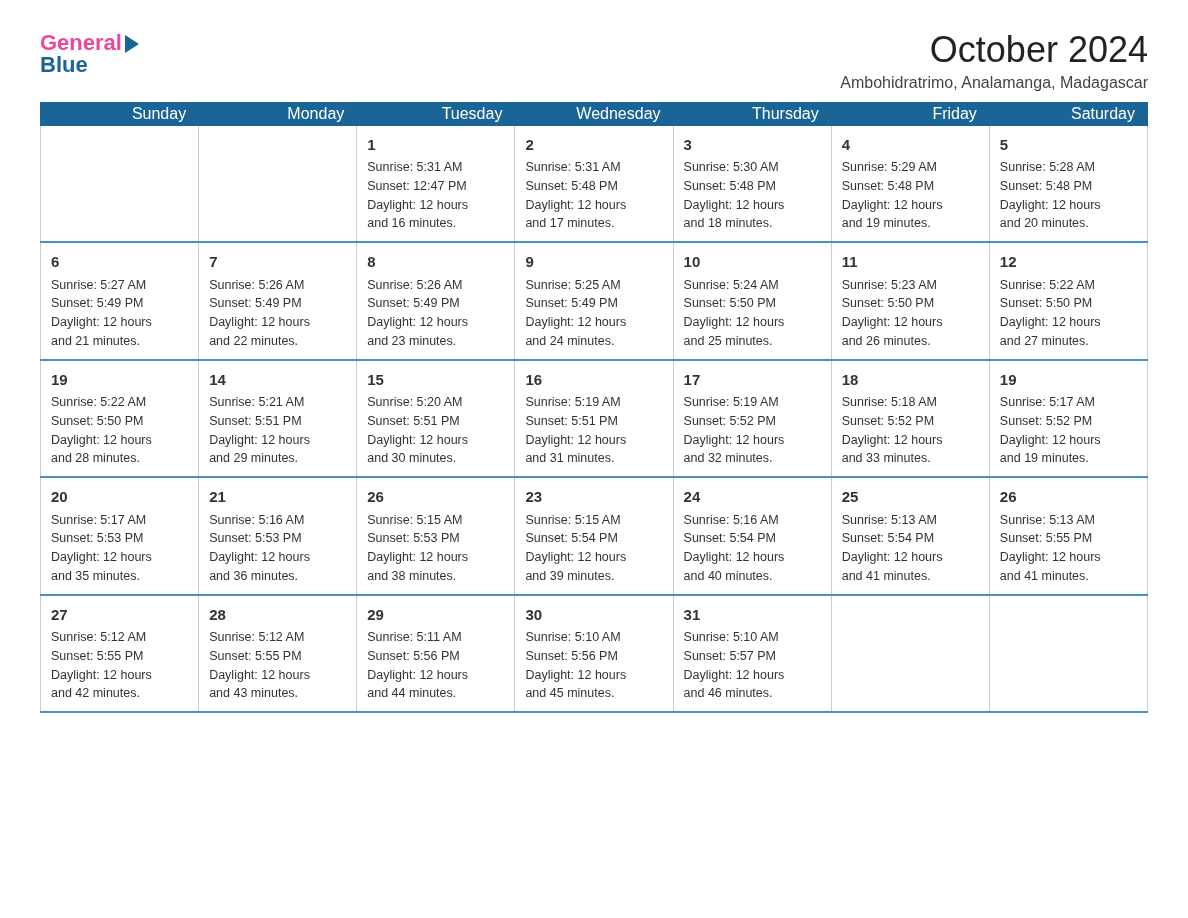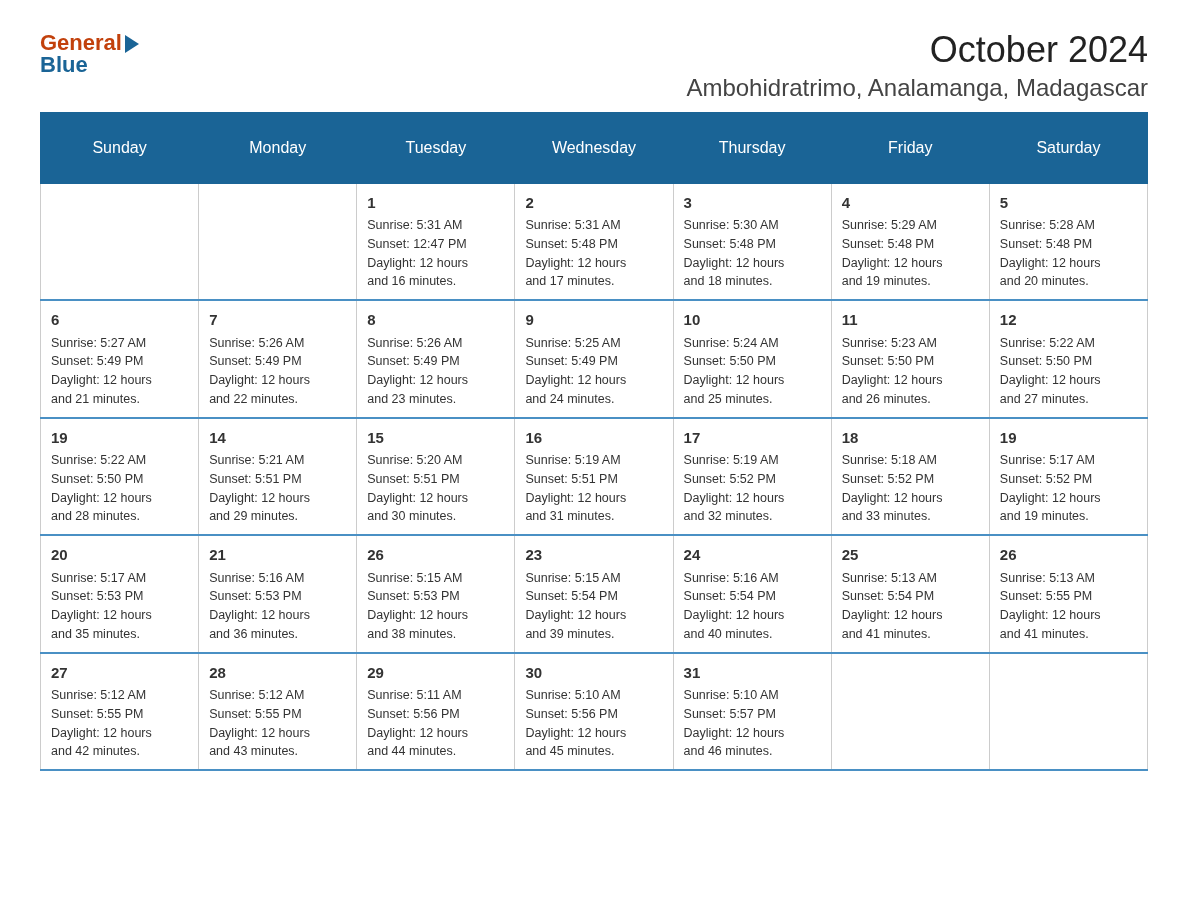--- a/index.html
+++ b/index.html
@@ -21,21 +21,21 @@
       flex-direction: column;
       align-items: flex-start;
     }
     .logo-top {
       display: flex;
       align-items: center;
     }
     .logo-general {
       font-size: 22px;
       font-weight: bold;
-      color: #c2410c;
+      color: #ec4899;
     }
     .logo-triangle {
       width: 0;
       height: 0;
       border-left: 14px solid #1a6496;
       border-top: 9px solid transparent;
       border-bottom: 9px solid transparent;
       margin-left: 3px;
       margin-top: 2px;
     }
@@ -48,36 +48,36 @@
     .title-area {
       text-align: right;
     }
     .month-title {
       font-size: 36px;
       font-weight: normal;
       color: #222;
       line-height: 1.1;
     }
     .location-title {
-      font-size: 24px;
+      font-size: 16px;
       color: #444;
       margin-top: 4px;
     }
     .calendar-table {
       width: 100%;
       border-collapse: collapse;
       margin-top: 10px;
     }
     .calendar-table thead tr th {
       background-color: #1a6496;
       color: #ffffff;
-      padding: 26px 12px;
+      padding: 2px 12px;
       font-size: 16px;
       font-weight: normal;
-      text-align: center;
+      text-align: right;
       border: 1px solid #1a6496;
     }
     .calendar-table tbody tr td {
       vertical-align: top;
       padding: 8px 10px;
       border: 1px solid #cccccc;
       width: 14.28%;
       min-height: 90px;
       font-size: 13px;
       color: #333;

